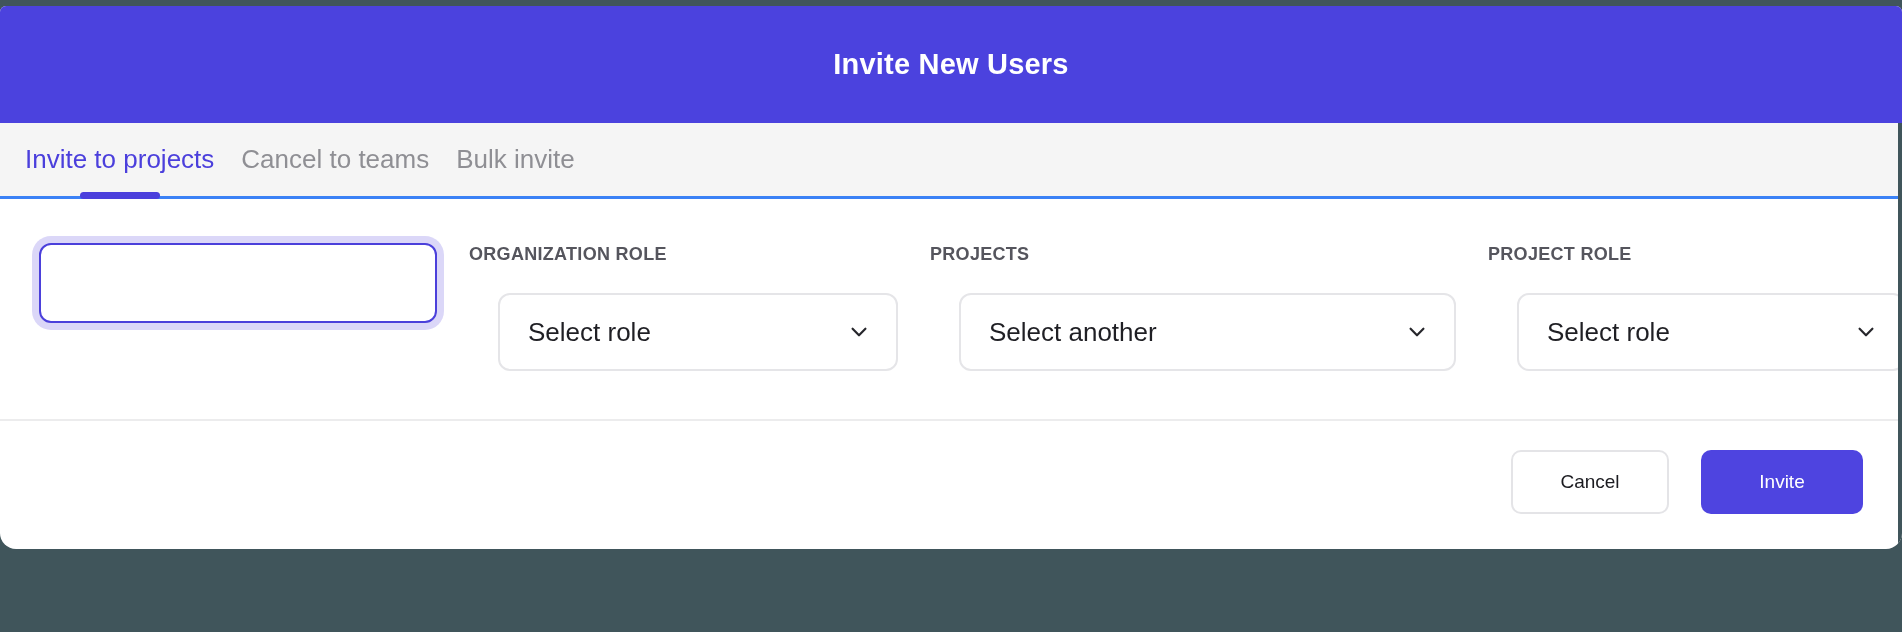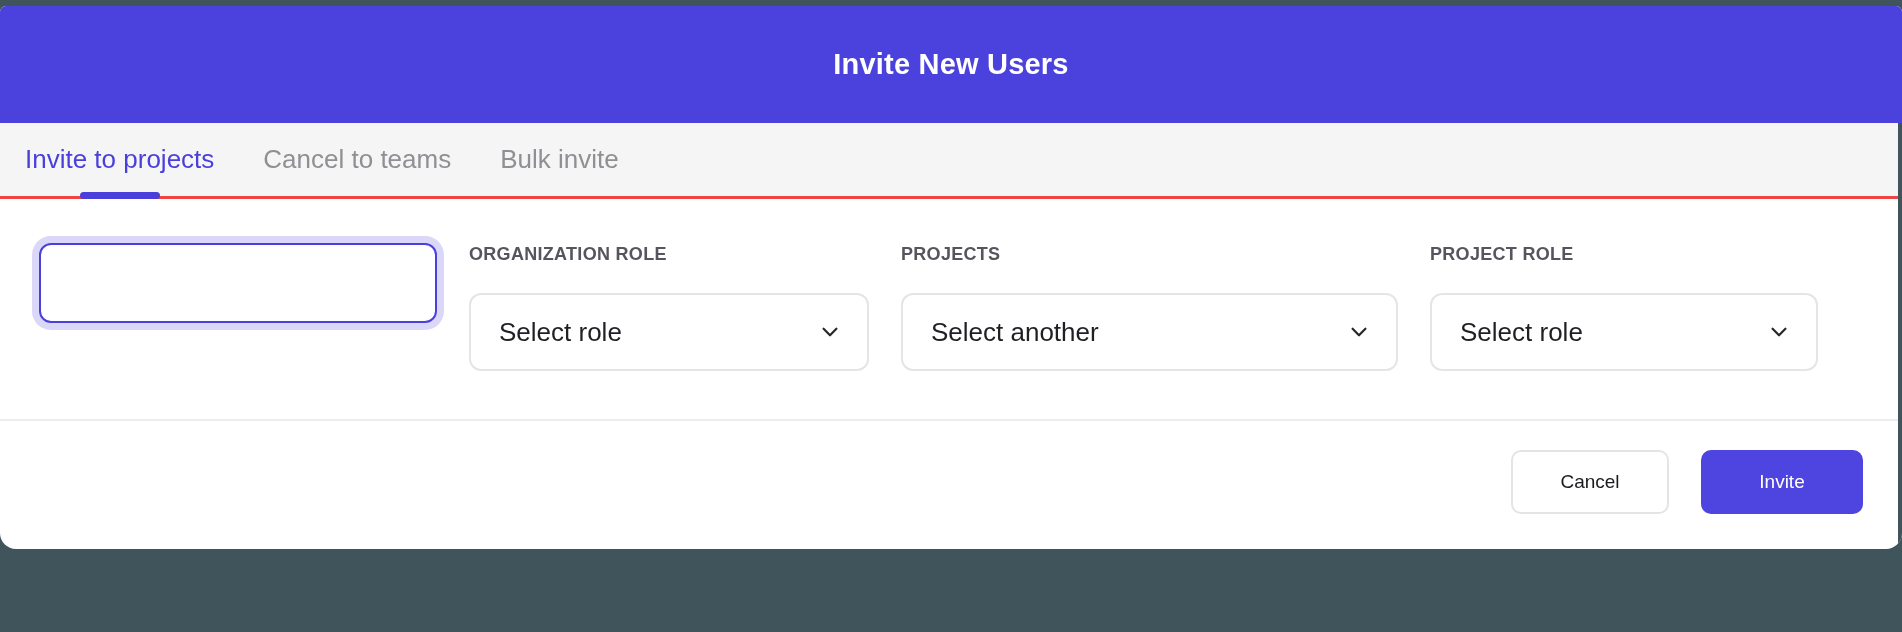--- a/index.html
+++ b/index.html
@@ -7,39 +7,39 @@
   body { font-family:"Liberation Sans","DejaVu Sans",sans-serif; background:#40555B; position:relative; }
 
   .modal { position:absolute; left:0; top:6px; width:1902px; height:543px;
            background:#ffffff; border-radius:6px 6px 16px 16px; overflow:hidden; }
 
   
   .modal-header { height:117px; background:#4B42DE; display:flex; align-items:center; justify-content:center; }
   .modal-title { color:#ffffff; font-size:29px; font-weight:700; letter-spacing:.2px; }
 
   
-  .tabbar { height:76px; background:#F5F5F5; border-bottom:3px solid #ef4444;
-            display:flex; align-items:stretch; padding-left:25px; gap:49px; }
+  .tabbar { height:76px; background:#F5F5F5; border-bottom:3px solid #3b82f6;
+            display:flex; align-items:stretch; padding-left:25px; gap:27px; }
   .tab { position:relative; display:flex; align-items:center; font-size:26px; font-weight:500;
          color:#8F8F94; cursor:pointer; white-space:nowrap; }
   .tab.active { color:#4B3FDC; }
   .tab-underline { position:absolute; bottom:-3px; left:50%; transform:translateX(-50%);
                    width:80px; height:7px; border-radius:5px; background:#4B3FDC; }
 
   
   .content { padding:44px 39px 0 39px; }
   .fields-row { display:flex; gap:32px; }
   .field-label { display:block; font-size:18px; font-weight:700; color:#55555D;
                  letter-spacing:.3px; margin-bottom:28px; line-height:22px; }
   .email-input { width:398px; height:80px; border:2.5px solid #4B40DB; border-radius:12px;
                  box-shadow:0 0 0 7px #DBD7F8; outline:none; font-size:26px; padding:0 24px;
                  font-family:inherit; color:#1F1F24; background:#fff; }
   .select-box { height:78px; border:2px solid #E5E5E8; border-radius:12px; background:#fff;
                 display:flex; align-items:center; justify-content:space-between;
-                padding:0 26px 0 28px; cursor:pointer; }
+                padding:0 26px 0 28px; cursor:pointer;margin-left:29px; }
   .select-value { font-size:26px; font-weight:500; color:#1F1F24; }
   .w-org { width:400px; } .w-projects { width:497px; } .w-prole { width:388px; }
   .chevron { flex:0 0 auto; }
 
   
   .add-row { margin-top:60px; display:flex; align-items:center; }
   .add-btn { display:flex; align-items:center; gap:13px; background:none; border:none;
              cursor:pointer; font-family:inherit; font-size:23px; font-weight:600; color:#36363D; padding:0; }
   .add-divider { flex:1; height:2px; background:#E9E9E9; margin-left:30px; }
 

